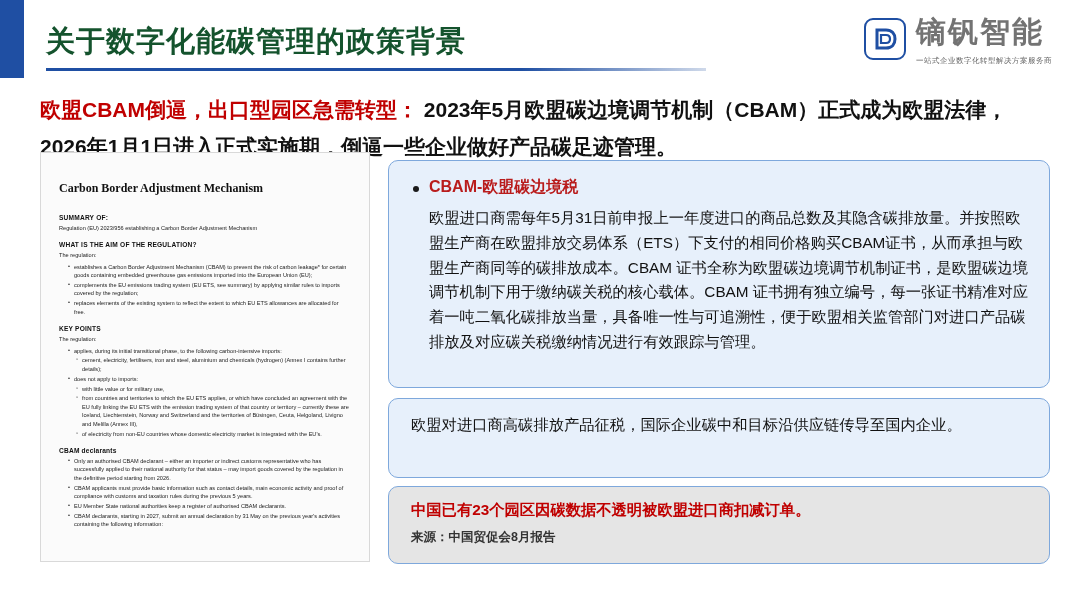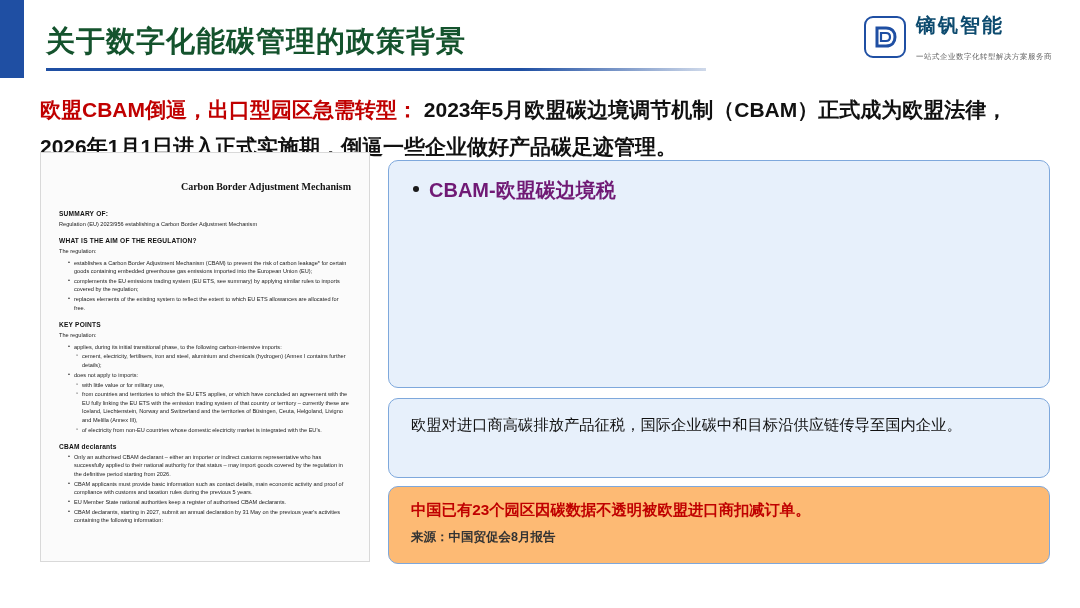--- a/index.html
+++ b/index.html
@@ -47,24 +47,24 @@
   .logo-mark {
     width: 42px; height: 42px;
     border: 2.5px solid #1f4fa3;
     border-radius: 9px;
     position: relative;
     display: flex; align-items: center; justify-content: center;
   }
   .logo-mark svg { display: block; }
   .logo-text-wrap { display: flex; flex-direction: column; justify-content: center; }
   .logo-name {
-    font-size: 20px; font-weight: bold; color: #0c4a6e; letter-spacing: 2px;
+    font-size: 30px; font-weight: bold; color: #737373; letter-spacing: 2px;
   }
   .logo-sub {
-    font-size: 7.5px; color: #666; letter-spacing: 0.5px; margin-top: 13px;
+    font-size: 7.5px; color: #666; letter-spacing: 0.5px; margin-top: 3px;
   }
   
   .lead {
     position: absolute;
     left: 40px; top: 92px;
     width: 1010px;
     font-size: 21px;
     line-height: 1.75;
     color: #111;
     font-weight: bold;
@@ -76,23 +76,23 @@
     position: absolute;
     left: 40px; top: 152px;
     width: 330px; height: 410px;
     background: #fbfbfb;
     border: 1px solid #d9d9d9;
     overflow: hidden;
     padding: 16px 18px;
   }
   .doc-title {
     font-family: "Liberation Serif", serif;
-    font-size: 10px;
+    font-size: 12px;
     font-weight: bold;
-    text-align: right;
+    text-align: left;
     color: #111;
     margin-top: 12px;
     margin-bottom: 18px;
   }
   .doc-h {
     font-size: 6.6px; font-weight: bold; color: #111;
     margin-top: 9px; margin-bottom: 3px;
     letter-spacing: 0.2px;
   }
   .doc-p {
@@ -122,40 +122,40 @@
   }
   .box1-head {
     display: flex; align-items: flex-start; gap: 10px;
     margin-left: 4px; margin-bottom: 8px;
   }
   .bullet-dot {
     width: 6px; height: 6px; border-radius: 50%;
     background: #1a1a1a; margin-top: 9px; flex: none;
   }
   .box1-title {
-    font-size: 20px; font-weight: bold; color: #701a75;
+    font-size: 16px; font-weight: bold; color: #b91c1c;
   }
   .box1-body {
     font-size: 15.3px; line-height: 1.62; color: #111;
     padding-left: 20px;
   }
   .box2 {
     left: 388px; top: 398px;
     width: 662px; height: 80px;
     background: #e7f0fb;
     border: 1.5px solid #7ea8dc;
     padding: 14px 22px;
   }
   .box2-body {
     font-size: 15.3px; line-height: 1.6; color: #111;
   }
   .box3 {
     left: 388px; top: 486px;
     width: 662px; height: 78px;
-    background: #fdba74;
+    background: #e5e5e5;
     border: 1.5px solid #7ea8dc;
     padding: 12px 22px;
   }
   .box3-main {
     font-size: 15.3px; font-weight: bold; color: #c00000; line-height: 1.4;
   }
   .box3-src {
     font-size: 12.5px; color: #333; margin-top: 9px; font-weight: bold;
   }
 </style>
@@ -222,20 +222,21 @@
       <li>EU Member State national authorities keep a register of authorised CBAM declarants.</li>
       <li>CBAM declarants, starting in 2027, submit an annual declaration by 31 May on the previous year's activities containing the following information:</li>
     </ul>
   </div>
 
   <div class="box box1">
     <div class="box1-head">
       <span class="bullet-dot"></span>
       <span class="box1-title">CBAM-欧盟碳边境税</span>
     </div>
+    <div class="box1-body">欧盟进口商需每年5月31日前申报上一年度进口的商品总数及其隐含碳排放量。并按照欧盟生产商在欧盟排放交易体系（ETS）下支付的相同价格购买CBAM证书，从而承担与欧盟生产商同等的碳排放成本。CBAM 证书全称为欧盟碳边境调节机制证书，是欧盟碳边境调节机制下用于缴纳碳关税的核心载体。CBAM 证书拥有独立编号，每一张证书精准对应着一吨二氧化碳排放当量，具备唯一性与可追溯性，便于欧盟相关监管部门对进口产品碳排放及对应碳关税缴纳情况进行有效跟踪与管理。</div>
   </div>
 
   <div class="box box2">
     <div class="box2-body">欧盟对进口商高碳排放产品征税，国际企业碳中和目标沿供应链传导至国内企业。</div>
   </div>
 
   <div class="box box3">
     <div class="box3-main">中国已有23个园区因碳数据不透明被欧盟进口商扣减订单。</div>
     <div class="box3-src">来源：中国贸促会8月报告</div>
   </div>

